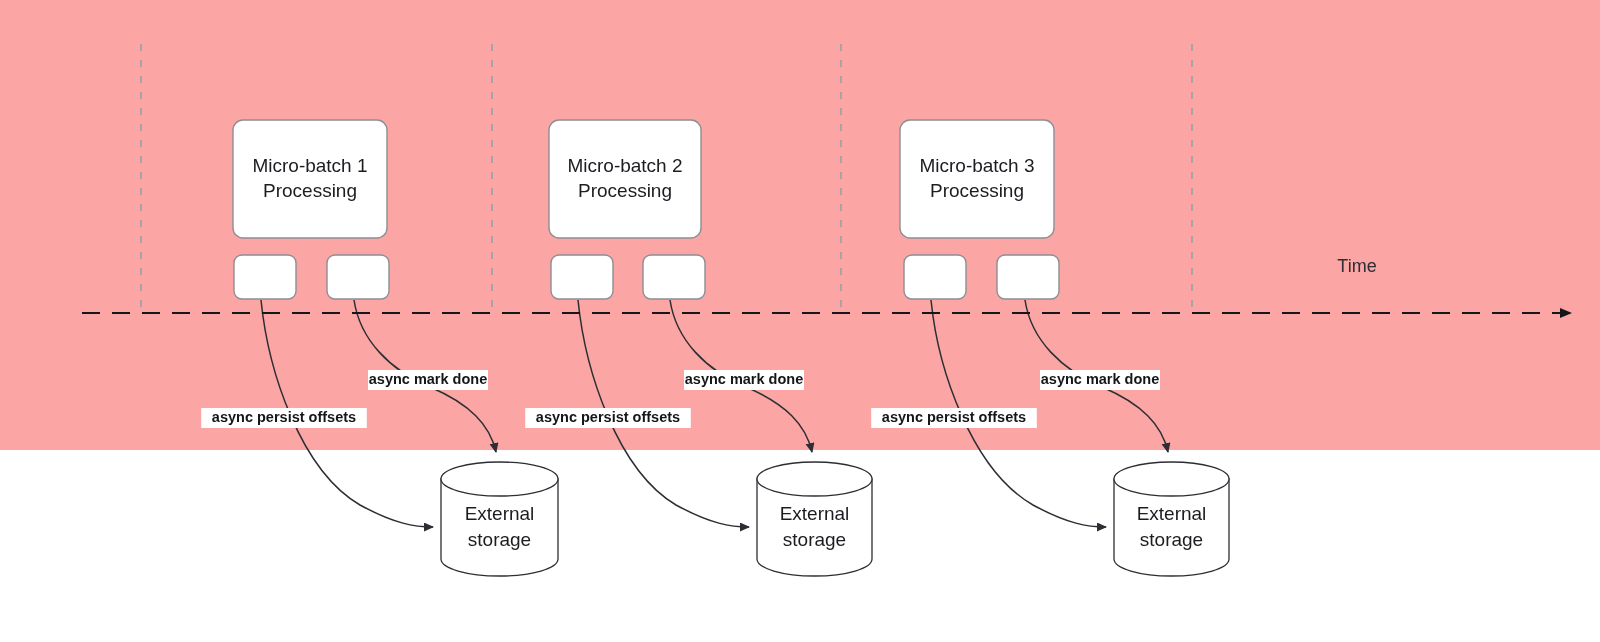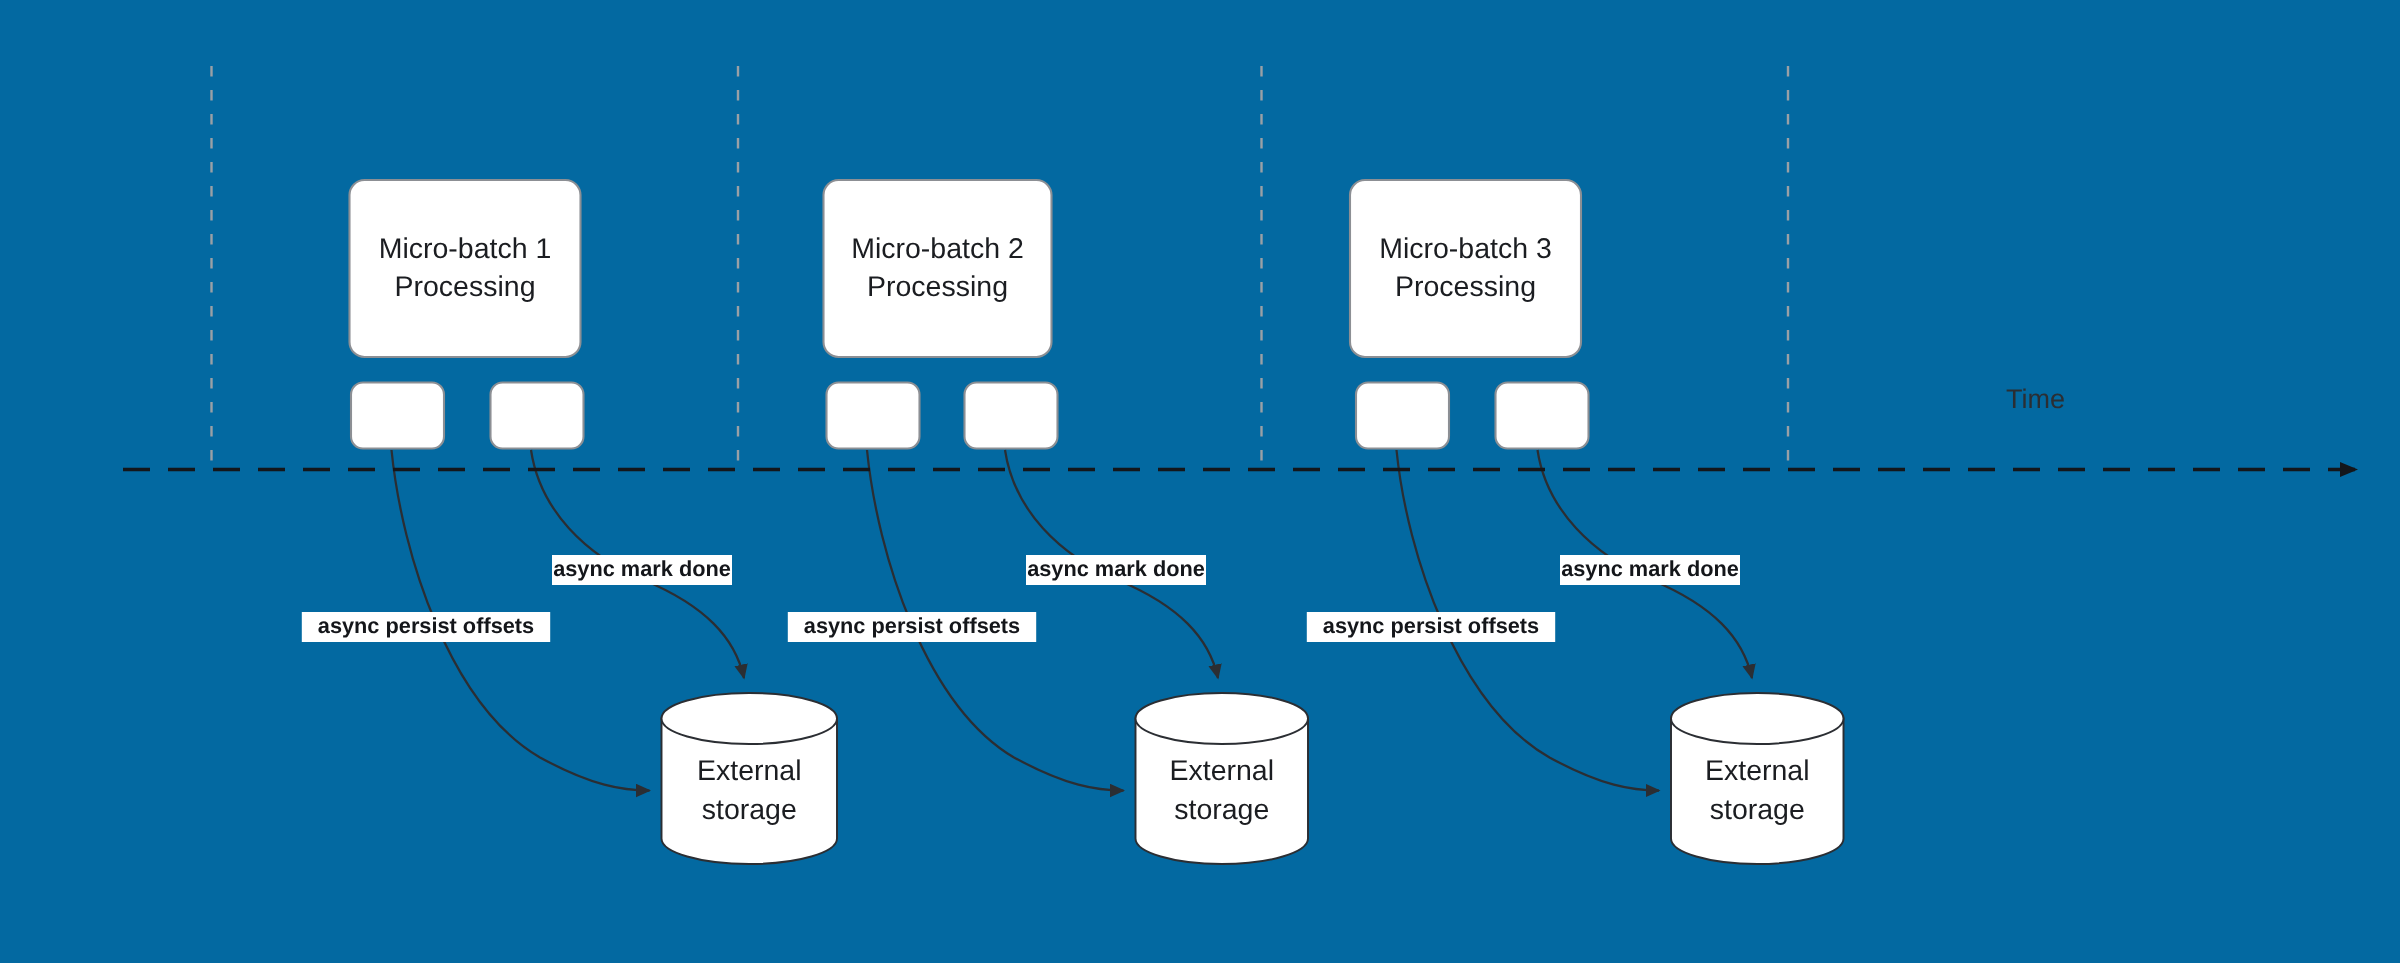--- a/index.html
+++ b/index.html
@@ -9,22 +9,22 @@
   }
   body {
     width: 1600px;
     height: 642px;
     font-family: "Liberation Sans", sans-serif;
     overflow: hidden;
   }
   #canvas {
     position: relative;
     width: 1600px;
-    height: 642px;
-    background: #0369a1;
+    height: 450px;
+    background: #fca5a5;
   }
   #diagram-svg {
     position: absolute;
     left: 0;
     top: 0;
     width: 1600px;
     height: 642px;
   }
   .node-label {
     fill: #1b1d21;

